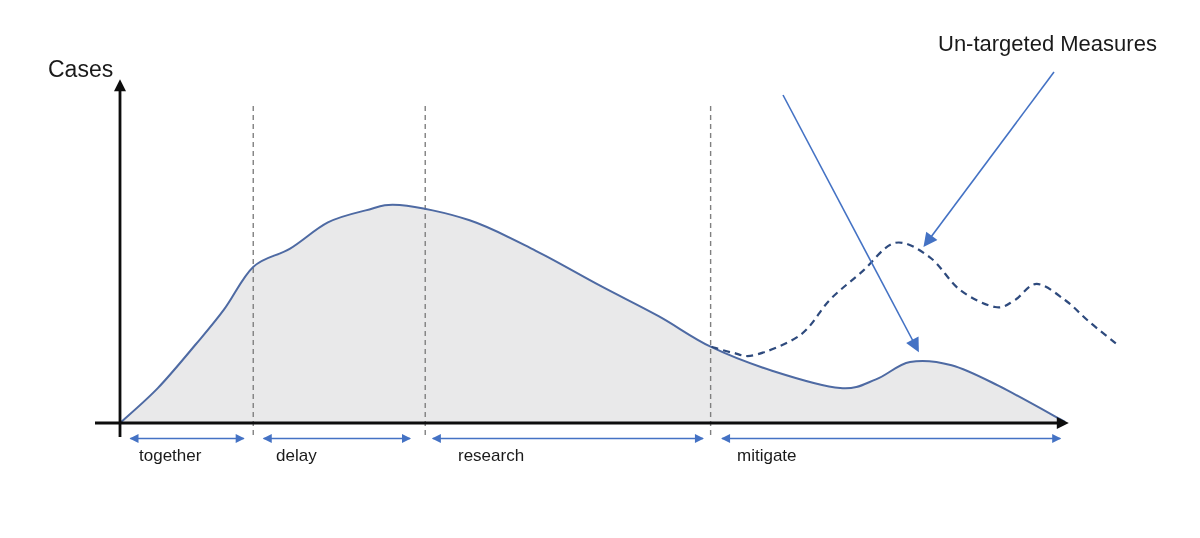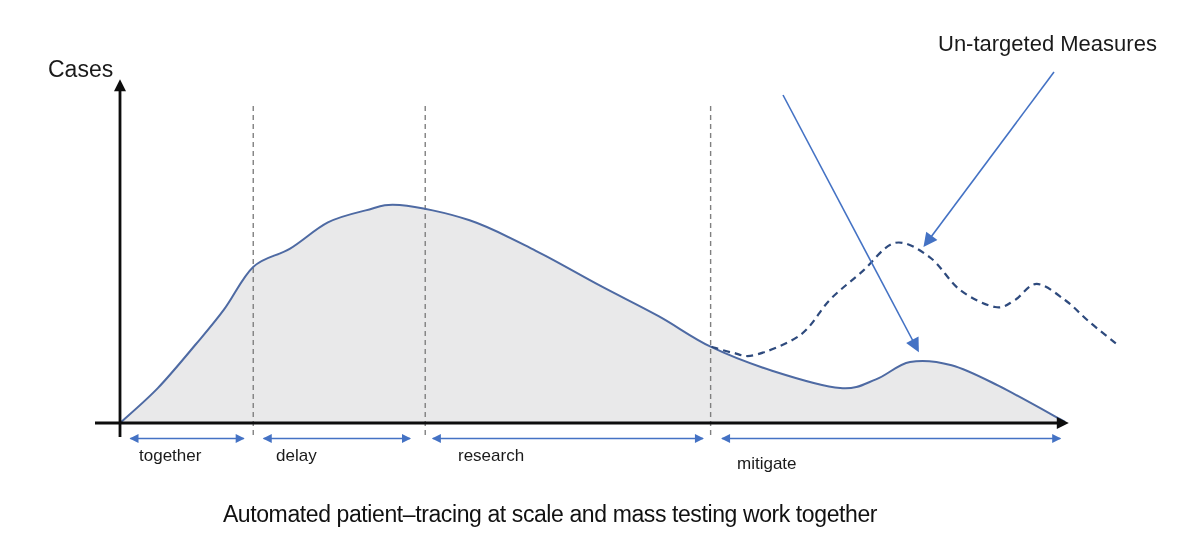--- a/index.html
+++ b/index.html
@@ -13,21 +13,21 @@
   }
   .stage svg { position: absolute; left: 0; top: 0; }
   .txt { position: absolute; color: #1a1a1a; white-space: nowrap; }
   .cases-label     { left: 48px;  top: 56px;  font-size: 23px; }
   .targeted-label  { left: 671px; top: 55px;  font-size: 22px; }
   .untargeted-label{ left: 938px; top: 31px;  font-size: 22px; }
   .phase-label     { top: 446px; font-size: 17px; }
   .pl-contain  { left: 139px; }
   .pl-delay    { left: 276px; text-align: center; }
   .pl-research { left: 442px; margin-left: 16px; }
-  .pl-mitigate { left: 737px; margin-top: 8px; }
+  .pl-mitigate { left: 737px; }
   .caption {
     left: 150px; top: 501px; width: 800px;
     text-align: center; font-size: 23px; letter-spacing: -0.4px;
     color: #111111; white-space: nowrap;
   }
 </style>
 </head>
 <body>
 
 <div class="stage">
@@ -69,14 +69,13 @@
   </svg>
 
   <div class="txt cases-label">Cases</div>
   <div class="txt untargeted-label">Un-targeted Measures</div>
 
   <div class="txt phase-label pl-contain">together</div>
   <div class="txt phase-label pl-delay">delay</div>
   <div class="txt phase-label pl-research">research</div>
   <div class="txt phase-label pl-mitigate">mitigate</div>
 
-  <div class="txt caption">Automated patient–tracing at scale and mass testing work together</div>
 </div>
 
 </body></html>

